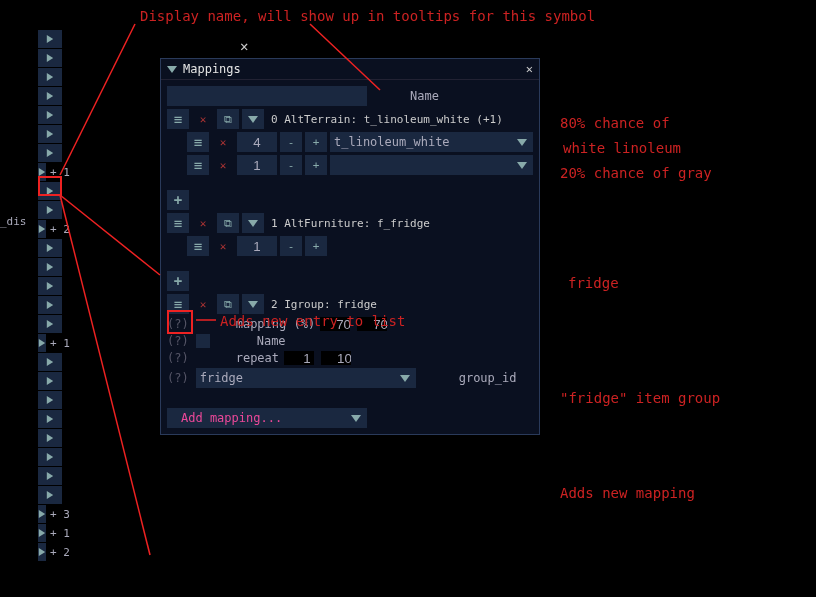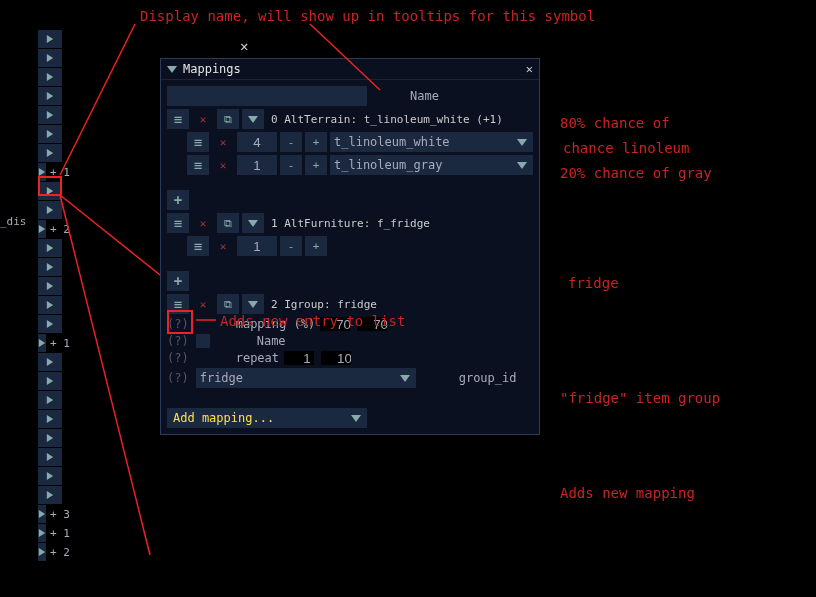--- a/index.html
+++ b/index.html
@@ -30,21 +30,21 @@
 .sub-row { display: flex; align-items: center; gap: 3px; margin-bottom: 3px; margin-left: 20px; }
 .num-input { width: 40px; height: 20px; background: #1a2840; border: none; color: #aab; text-align: center; }
 .dd-input { height: 20px; background: #1a2840; display: flex; align-items: center; flex: 1; min-width: 0; justify-content: flex-end; }
 .dd-input .txt { flex: 1; padding: 0 4px; color: #aab; }
 .plus-btn { width: 22px; height: 20px; background: #1a2840; display: flex; align-items: center; justify-content: center; cursor: pointer; color: #8aa; font-size: 14px; font-weight: bold; }
 .gap { height: 12px; }
 .qmark { color: #556; margin-right: 4px; }
 .checkbox { width: 14px; height: 14px; background: #1a2840; display: inline-block; margin-right: 4px; }
 .small-num { width: 30px; height: 14px; background: #000000; border: none; color: #aab; text-align: center; margin: 0 2px; padding-left: 16px; }
 .add-mapping { width: 200px; height: 20px; background: #1a2840; display: flex; align-items: center; margin-top: 20px; }
-.add-mapping .txt { flex: 1; padding: 0 6px; color: #fde047; }
+.add-mapping .txt { flex: 1; padding: 0 14px; color: #ec4899; }
 .anno { position: absolute; color: #c22; font-size: 14px; font-family: monospace; }
 .red-box { position: absolute; border: 2px solid #e22; }
 svg.anno-line { position: absolute; pointer-events: none; }
 </style>
 </head>
 <body>
 
 <div class="sidebar" style="left: 38px;">
     <div style="height: 0px;"></div>
     <div class="sidebar-item">
@@ -287,21 +287,20 @@
           </span>
         </div>
     </div>
     <div class="sub-row">
       <span class="icon-btn hamburger"></span>
       <span class="icon-btn x">✕</span>
       <input class="num-input" value="1" style="">
       <span class="icon-btn">-</span>
       <span class="icon-btn">+</span>
       <div class="dd-input">
-          <span class="txt">t_linoleum_gray</span>
           <span class="tri-btn">
             <span class="tri"></span>
           </span>
         </div>
     </div>
     <div class="gap"></div>
     <div class="row">
         <span class="plus-btn">+</span>
       </div>
 
@@ -367,21 +366,21 @@
       <span class="txt">Add mapping...</span>
       <span class="tri-btn">
           <span class="tri"></span>
         </span>
     </div>
   </div>
 </div>
 
 <div class="anno" style="left:140px; top:8px">Display name, will show up in tooltips for this symbol</div>
 <div class="anno" style="left:560px; top:115px">80% chance of</div>
-<div class="anno" style="left:563px; top:140px">chance linoleum</div>
+<div class="anno" style="left:563px; top:140px">white linoleum</div>
 <div class="anno" style="left:560px; top:165px">20% chance of gray</div>
 <div class="anno" style="left:568px; top:275px">fridge</div>
 <div class="anno" style="left:220px; top:313px">Adds new entry to list</div>
 <div class="anno" style="left:560px; top:390px">"fridge" item group</div>
 <div class="anno" style="left:560px; top:485px">Adds new mapping</div>
 
 <div class="red-box" style="left:38px; top:176px; width:24px; height:20px"></div>
 <div class="red-box" style="left:167px; top:310px; width:26px; height:24px"></div>
 
 <svg class="anno-line" style="left:0; top:0; width:816px; height:597px">

